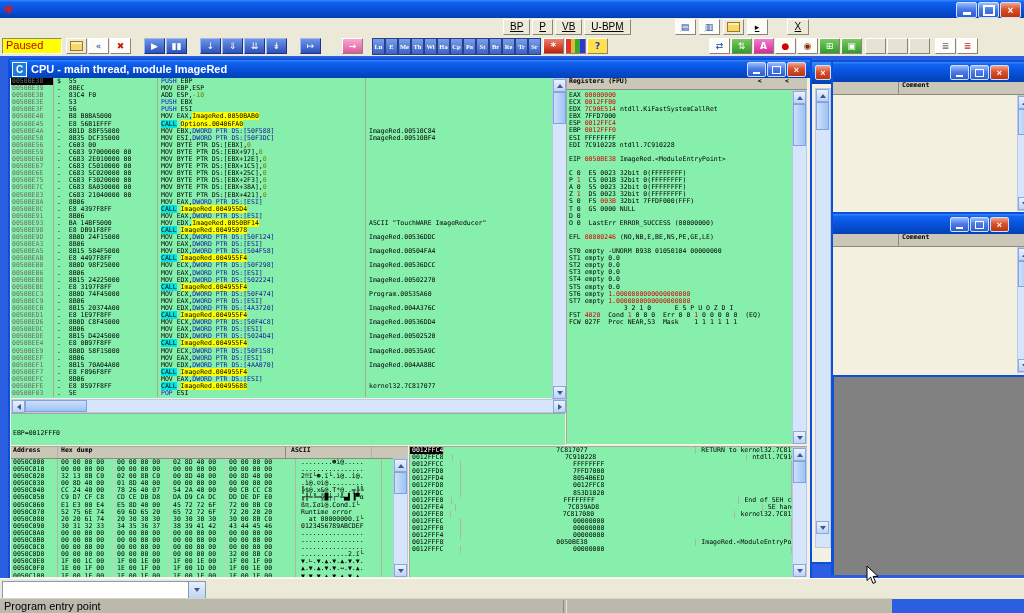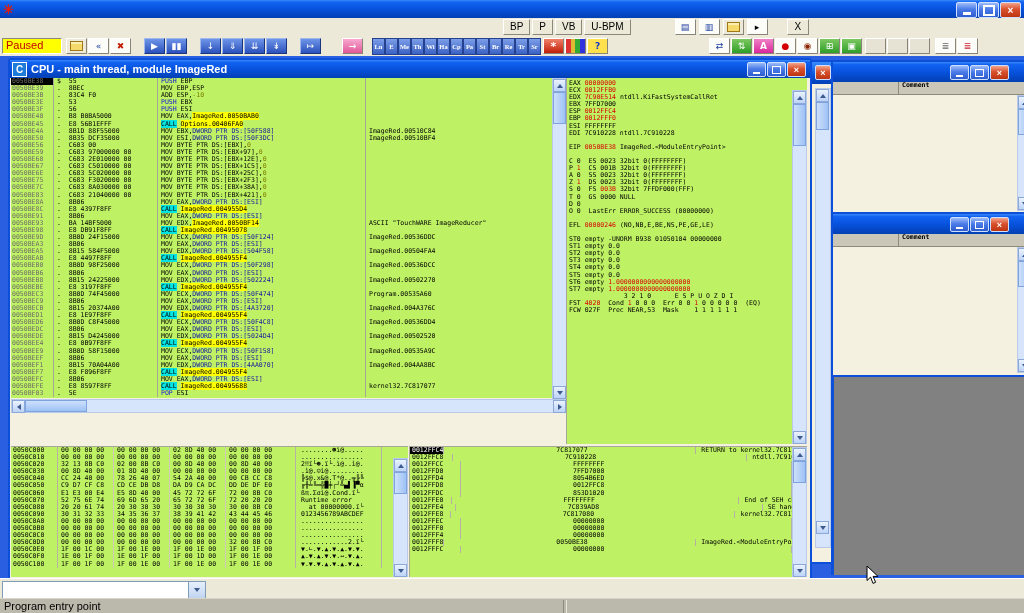--- a/index.html
+++ b/index.html
@@ -17,21 +17,21 @@
   .wc.close{background:linear-gradient(#F2A48C,#D9502C 45%,#BC3511);font-size:10px;font-weight:bold;}
   .wc .minbar{width:8px;height:3px;background:#fff;margin-top:6px;}
   .wc .rbox{width:8px;height:7px;border:2px solid #fff;}
   .wc2{width:17px;height:13px;border:1px solid #CFE0FF;border-radius:2px;color:#fff;
       background:linear-gradient(#9DBCF8,#4A7BE8 45%,#2F5CCE);display:flex;align-items:center;justify-content:center;}
   .wc2.close{background:linear-gradient(#F2A48C,#D9502C 45%,#BC3511);font-size:9px;font-weight:bold;}
   .wc2 .minbar{width:7px;height:2px;background:#fff;margin-top:6px;}
   .wc2 .rbox{width:7px;height:6px;border:1.5px solid #fff;}
   .menubar{position:absolute;left:0;top:18px;width:1024px;height:18px;background:#ECE9D8;border-bottom:1px solid #D8D5C2;}
   .mi{display:inline-block;padding:2px 7px 0 7px;font-size:11px;color:#000;}
-  #menu-right{position:absolute;left:503px;top:1px;display:flex;align-items:center;}
+  #menu-right{position:absolute;left:503px;top:1px;display:flex;align-items:center;text-decoration:underline;}
   .mrb{border:1px solid;border-color:#FFF #8A887A #8A887A #FFF;background:#ECE9D8;font-size:10px;
        padding:1px 6px;margin-right:2px;height:12px;line-height:12px;}
   #menu-right-icons{display:flex;margin-left:42px;gap:2px;}
   .menu-x{border:1px solid;border-color:#FFF #8A887A #8A887A #FFF;background:#ECE9D8;font-size:10px;
        padding:0 7px;margin-left:18px;height:14px;line-height:14px;}
   .toolbar{position:absolute;left:0;top:36px;width:1024px;height:20px;background:#ECE9D8;display:flex;align-items:center;}
   .paused{width:55px;height:14px;margin-left:2px;background:#FFFF00;color:#BF0000;font-size:11px;
           padding-left:3px;border:1px solid;border-color:#8A887A #FFF #FFF #8A887A;}
   #toolbar-groups{display:flex;align-items:center;}
   .tgroup{display:flex;align-items:center;}
@@ -58,21 +58,21 @@
   .y{background:#FFFF00;color:#000}.c{background:#00E4E4;color:#000}
   .sel{background:#000;color:#fff;}
   
   .cpuwin{position:absolute;left:8px;top:58px;width:800px;height:520px;background:#F4F1E1;
           border:2px solid #0C4FD8;border-radius:3px 3px 0 0;}
   .cputitle{height:18px;background:linear-gradient(180deg,#3A8BFA 0%,#1263F2 12%,#0752DD 50%,#0340B4 100%);
           display:flex;align-items:center;color:#fff;font-weight:bold;font-size:11px;}
   .cpu-ic{width:13px;height:13px;background:#1E7BD8;border:1px solid #fff;color:#fff;font:bold 10px "Liberation Sans",sans-serif;
           display:flex;align-items:center;justify-content:center;margin-left:2px;margin-right:4px;}
   .cpu-controls{position:absolute;right:4px;top:2px;display:flex;gap:1px;}
-  .pane{position:absolute;background:#bef264;overflow:hidden;}
+  .pane{position:absolute;background:#86efac;overflow:hidden;}
   .drow{display:flex;height:7.1px;}
   .ca{width:41px;border-right:1px solid #A9A698;padding-left:1px;color:#6E6D66;}
   .cb{width:100px;border-right:1px solid #A9A698;padding-left:3px;}
   .ci{width:204px;border-right:1px solid #A9A698;padding-left:3px;}
   .cc{flex:1;padding-left:3px;}
   .rl{height:7.1px;padding-left:2px;}
   .reghdr{height:11px;background:#CBC7B8;border-bottom:1px solid #8E8B7D;display:flex;font-weight:bold;}
   .xrow{display:flex;height:7.1px;}
   .xa{width:44px;border-right:1px solid #B5B2A4;padding-left:2px;}
   .xg{width:52px;border-right:1px solid #CDCABA;padding-left:3px;}
@@ -104,21 +104,21 @@
   .backstrip{position:absolute;left:805px;top:60px;width:26px;height:500px;background:#F4F1E1;
              border:2px solid #0C4FD8;border-radius:3px 0 0 3px;}
   .backstrip .bt{height:22px;background:linear-gradient(180deg,#3A8BFA,#0752DD 60%,#0340B4);position:relative;}
   .graywin{position:absolute;left:831px;top:375px;width:193px;height:198px;background:#818181;border-left:3px solid #0C4FD8;border-top:2px solid #0C4FD8;}
   
   .cmdbar{position:absolute;left:0;top:578px;width:1024px;height:20px;background:#ECE9D8;border-top:1px solid #FFF;}
   .combo{position:absolute;left:2px;top:2px;width:202px;height:16px;background:#fff;border:1px solid #7F9DB9;display:flex;}
   .combo .field{flex:1;}
   .combo .drop{width:16px;background:linear-gradient(#E7F0FC,#C0D4F0);border-left:1px solid #7F9DB9;
                display:flex;align-items:center;justify-content:center;}
-  .statusbar{position:absolute;left:0;top:598px;width:1024px;height:15px;background:#BBB8AC;
+  .statusbar{position:absolute;left:0;top:598px;width:892px;height:15px;background:#BBB8AC;
              font-size:11px;color:#000;border-top:1px solid #D8D5C8;}
   .statusbar .txt{position:absolute;left:4px;top:1px;}
   .statusbar .div{position:absolute;left:563px;top:1px;bottom:1px;width:2px;border-left:1px solid #8E8B7D;border-right:1px solid #E8E5D8;}
   .cursor{position:absolute;left:866px;top:566px;z-index:99;}
 </style>
 </head>
 <body>
 
 <div class="root">
 
@@ -364,22 +364,29 @@
     <div class="sbh" style="left:1px;top:339px;width:554px;">
       <span class="sbtn" style="left:0;top:0;">
           <span class="tri-lf"></span>
         </span>
       <span class="thumbh" style="left:13px;width:60px;"></span>
       <span class="sbtn" style="right:0;top:0;">
           <span class="tri-rt"></span>
         </span>
     </div>
 
+    <div class="pane mono" style="left:1px;top:353px;width:554px;height:31px;border-top:1px solid #A9A698;">
+      <div style="padding:2px 0 0 2px;">EBP=0012FFF0</div>
+    </div>
 
     <div class="pane" style="left:556px;top:18px;width:240px;height:366px;border-left:1px solid #A9A698;">
+      <div class="reghdr mono" style="font-size:6.5px;">
+        <span style="padding-left:2px;">Registers (FPU)</span>
+        <span style="margin-left:auto;padding-right:18px;">&lt;      &lt;</span>
+      </div>
       <div id="reg-lines" style="padding-top:2px;">
           <div class="rl mono"><span class="t">EAX </span><span class="r">00000000</span></div>
           <div class="rl mono"><span class="t">ECX </span><span class="r">0012FFB0</span></div>
           <div class="rl mono"><span class="t">EDX </span><span class="r">7C90E514</span><span class="t"> ntdll.KiFastSystemCallRet</span></div>
           <div class="rl mono"><span class="t">EBX 7FFD7000</span></div>
           <div class="rl mono"><span class="t">ESP </span><span class="r">0012FFC4</span></div>
           <div class="rl mono"><span class="t">EBP </span><span class="r">0012FFF0</span></div>
           <div class="rl mono"><span class="t">ESI FFFFFFFF</span></div>
           <div class="rl mono"><span class="t">EDI 7C910228 ntdll.7C910228</span></div>
           <div class="rl mono"><span class="t"></span></div>
@@ -413,20 +420,25 @@
             <span class="tri-up"></span>
           </span>
         <span class="thumb" style="top:13px;height:40px;"></span>
         <span class="sbtn" style="left:0;bottom:0;">
             <span class="tri-dn"></span>
           </span>
       </div>
     </div>
 
     <div class="pane" style="left:1px;top:386px;width:397px;height:130px;border-top:1px solid #A9A698;">
+      <div class="colhdr mono" style="display:flex;">
+        <span class="xa">Address</span>
+        <span class="xg" style="width:224px;border-right:1px solid #8E8B7D;">Hex dump</span>
+        <span class="xs">ASCII</span>
+      </div>
       <div id="dump-rows">
           <div class="xrow mono"><span class="xa">0050C000</span><span class="xg">00 00 00 00</span><span class="xg">00 00 00 00</span><span class="xg">02 8D 40 00</span><span class="xg xg3">00 00 00 00</span><span class="xs">........☻ì@.....</span></div>
           <div class="xrow mono"><span class="xa">0050C010</span><span class="xg">00 00 00 00</span><span class="xg">00 00 00 00</span><span class="xg">00 00 00 00</span><span class="xg xg3">00 00 00 00</span><span class="xs">................</span></div>
           <div class="xrow mono"><span class="xa">0050C020</span><span class="xg">32 13 8B C0</span><span class="xg">02 00 8B C0</span><span class="xg">00 8D 40 00</span><span class="xg xg3">00 8D 40 00</span><span class="xs">2‼ï└☻.ï└.ì@..ì@.</span></div>
           <div class="xrow mono"><span class="xa">0050C030</span><span class="xg">00 8D 40 00</span><span class="xg">01 8D 40 00</span><span class="xg">00 00 00 00</span><span class="xg xg3">00 00 00 00</span><span class="xs">.ì@.☺ì@.........</span></div>
           <div class="xrow mono"><span class="xa">0050C040</span><span class="xg">CC 24 40 00</span><span class="xg">78 26 40 07</span><span class="xg">54 2A 40 00</span><span class="xg xg3">00 CB CC C8</span><span class="xs">╠$@.x&amp;@.T*@..╦╠╚</span></div>
           <div class="xrow mono"><span class="xa">0050C050</span><span class="xg">C9 D7 CF C8</span><span class="xg">CD CE DB D8</span><span class="xg">DA D9 CA DC</span><span class="xg xg3">DD DE DF E0</span><span class="xs">╔╫╧╚═╬█╪┌┘╩▄▌▐▀α</span></div>
           <div class="xrow mono"><span class="xa">0050C060</span><span class="xg">E1 E3 00 E4</span><span class="xg">E5 8D 40 00</span><span class="xg">45 72 72 6F</span><span class="xg xg3">72 00 8B C0</span><span class="xs">ßπ.Σσì@.Cond.ï└</span></div>
           <div class="xrow mono"><span class="xa">0050C070</span><span class="xg">52 75 6E 74</span><span class="xg">69 6D 65 20</span><span class="xg">65 72 72 6F</span><span class="xg xg3">72 20 20 20</span><span class="xs">Runtime error   </span></div>
           <div class="xrow mono"><span class="xa">0050C080</span><span class="xg">20 20 61 74</span><span class="xg">20 30 30 30</span><span class="xg">30 30 30 30</span><span class="xg xg3">30 00 8B C0</span><span class="xs">  at 00000000.ï└</span></div>

